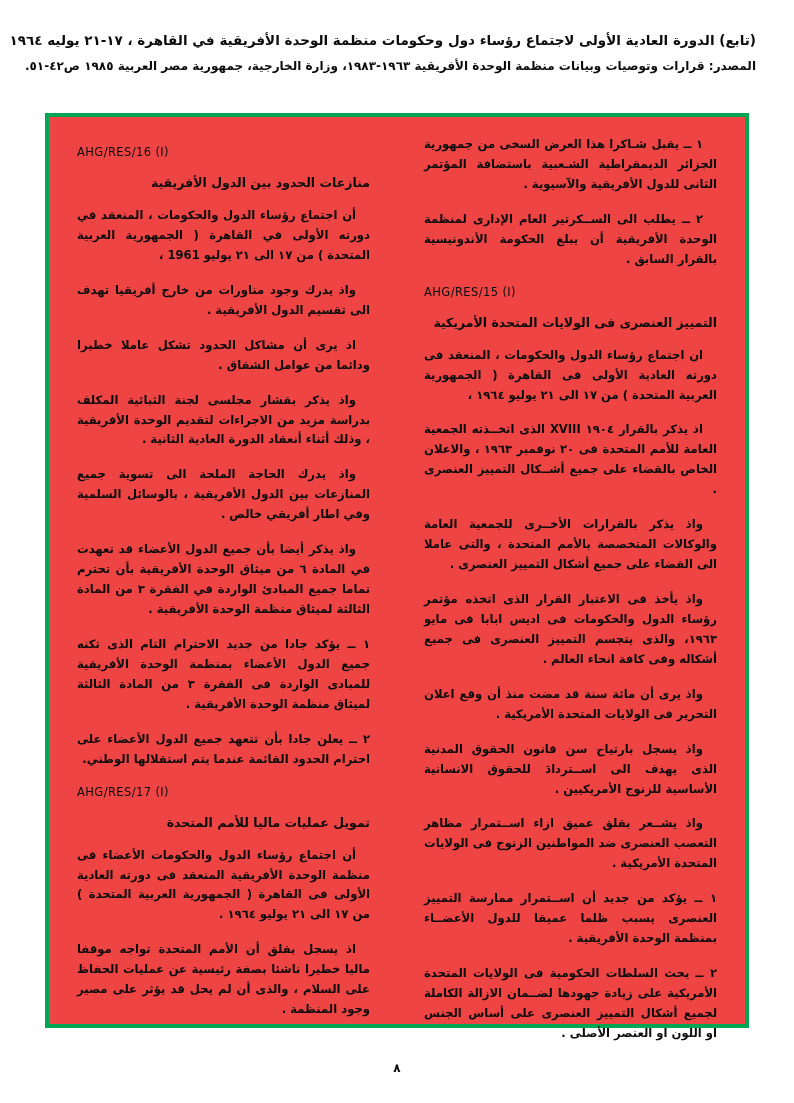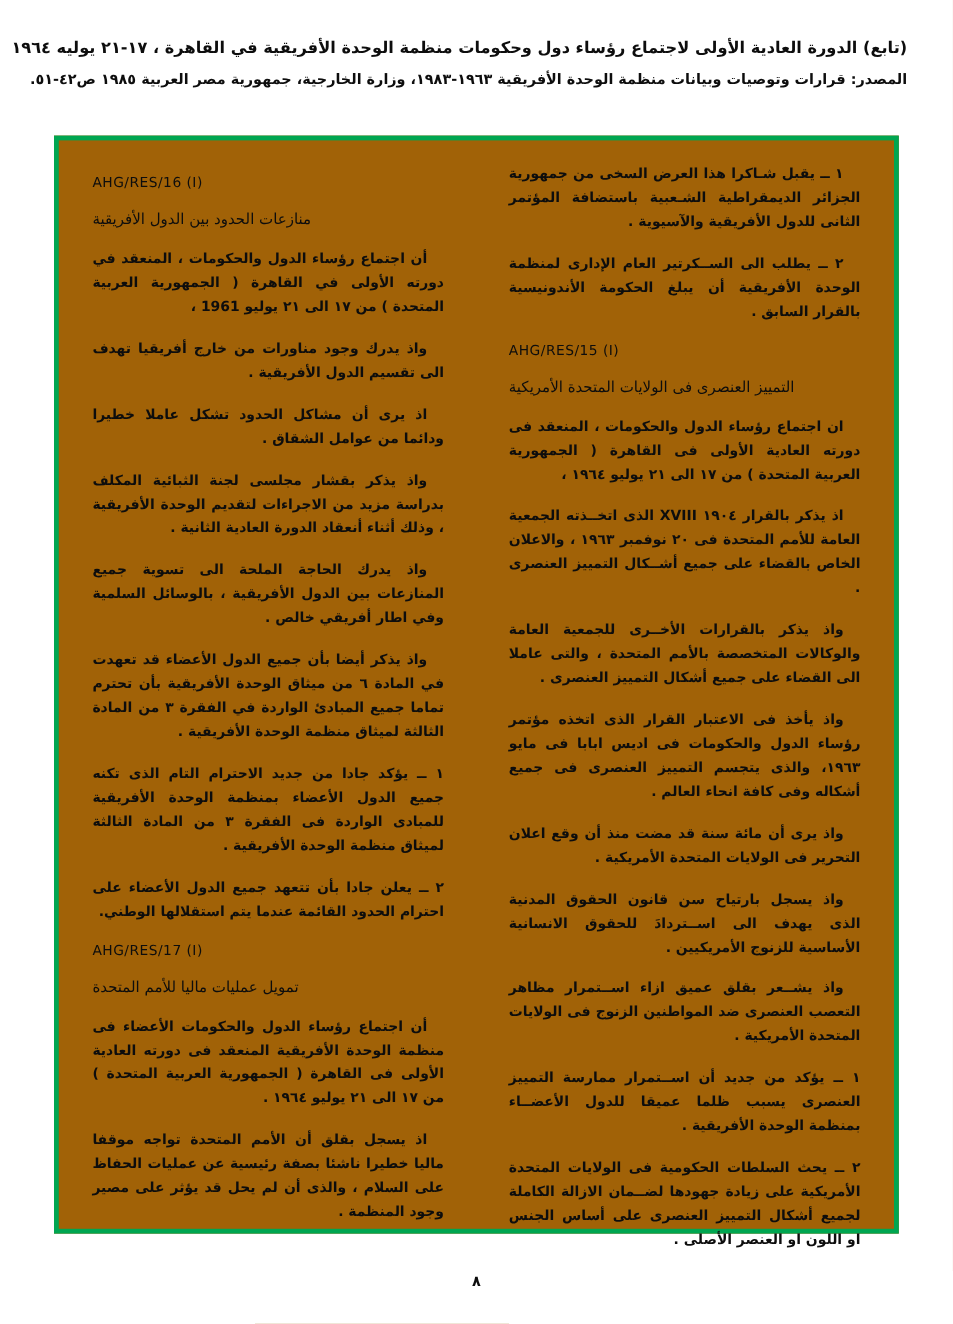--- a/index.html
+++ b/index.html
@@ -42,21 +42,21 @@
     white-space: nowrap;
   }
   .frame {
     position: absolute;
     top: 113px;
     right: 45px;
     left: 45px;
     height: 915px;
     border: 4px solid #00a651;
     box-sizing: border-box;
-    background: #a16207;
+    background: #ef4444;
   }
   .columns {
     position: absolute;
     top: 10px;
     right: 12px;
     left: 12px;
     bottom: 10px;
     display: flex;
     flex-direction: row;
     gap: 22px;
@@ -71,22 +71,22 @@
     font-size: 11.5px;
     font-weight: normal;
     letter-spacing: 0.4px;
     direction: ltr;
     text-align: left;
     margin: 10px 0 16px 0;
     padding-right: 6px;
   }
   .res-title {
     font-size: 12.5px;
-    font-weight: normal;
-    text-align: left;
+    font-weight: bold;
+    text-align: right;
     margin: 0 0 16px 0;
     direction: rtl;
   }
   .para {
     font-size: 11.6px;
     line-height: 1.72;
     text-align: justify;
     text-justify: inter-word;
     margin: 0 0 15px 0;
     font-weight: bold;

